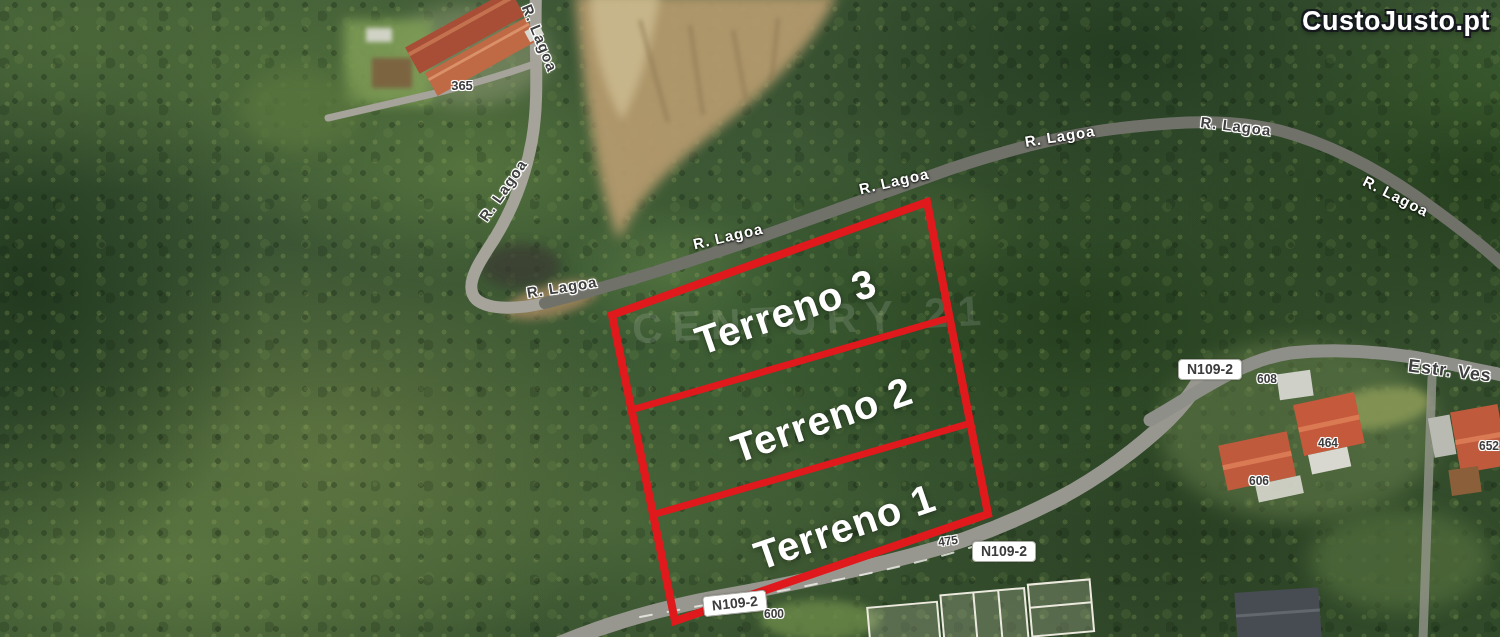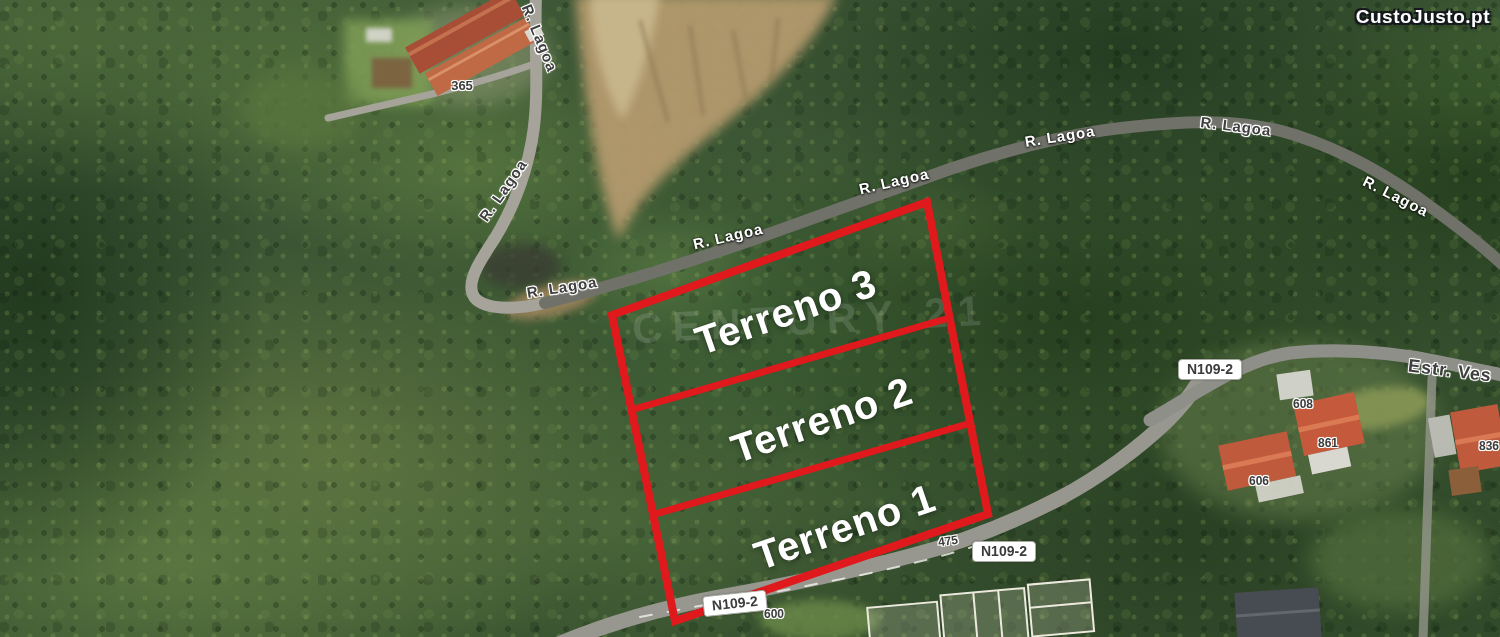--- a/index.html
+++ b/index.html
@@ -68,21 +68,21 @@
   .parcel-label{
     position:absolute;font-weight:bold;font-size:40px;color:#fff;letter-spacing:1px;
     text-shadow:0 2px 6px rgba(0,0,0,.35),0 0 2px rgba(0,0,0,.25);
     transform-origin:center;white-space:nowrap;
   }
   .agency{
     position:absolute;left:632px;top:296px;font-weight:bold;font-size:42px;
     letter-spacing:10px;color:rgba(255,255,255,.13);transform:rotate(-3deg);white-space:nowrap;
   }
   .brand{
-    position:absolute;top:6px;right:10px;font-weight:bold;font-size:19px;color:#fff;
+    position:absolute;top:6px;right:10px;font-weight:bold;font-size:27px;color:#fff;
     letter-spacing:.5px;
     text-shadow:-2px -2px 0 #15181c,2px -2px 0 #15181c,-2px 2px 0 #15181c,2px 2px 0 #15181c,0 3px 5px rgba(0,0,0,.55);
     text-align:center;
   }
 </style>
 </head>
 <body>
 
 <div class="shot">
 
@@ -210,20 +210,20 @@
 
   <div class="lbl rlabel-dark estr" style="left:1450px;top:371px;transform:translate(-50%,-50%) rotate(7deg);">Estr. Ves</div>
 
   <div class="shield" style="left:1178px;top:359px;">N109-2</div>
   <div class="shield" style="left:972px;top:541px;">N109-2</div>
   <div class="shield" style="left:703px;top:593px;transform:rotate(-6deg);">N109-2</div>
 
   <div class="lbl housenum" style="left:462px;top:57px;font-size:13px;transform:translate(-50%,-50%);margin-top:28px;">365</div>
   <div class="lbl housenum" style="left:948px;top:541px;transform:translate(-50%,-50%) rotate(-8deg);">475</div>
   <div class="lbl housenum" style="left:774px;top:614px;transform:translate(-50%,-50%);">600</div>
-  <div class="lbl housenum" style="left:1267px;top:404px;transform:translate(-50%,-50%);margin-left:36px;">608</div>
-  <div class="lbl housenum" style="left:1328px;top:443px;transform:translate(-50%,-50%);">861</div>
-  <div class="lbl housenum" style="left:1489px;top:446px;transform:translate(-50%,-50%);">836</div>
+  <div class="lbl housenum" style="left:1267px;top:379px;transform:translate(-50%,-50%);">608</div>
+  <div class="lbl housenum" style="left:1328px;top:443px;transform:translate(-50%,-50%);">464</div>
+  <div class="lbl housenum" style="left:1489px;top:446px;transform:translate(-50%,-50%);">652</div>
   <div class="lbl housenum" style="left:1259px;top:481px;transform:translate(-50%,-50%);">606</div>
 
   <div class="brand">CustoJusto.pt</div>
 
 </div>
 
 </body></html>

